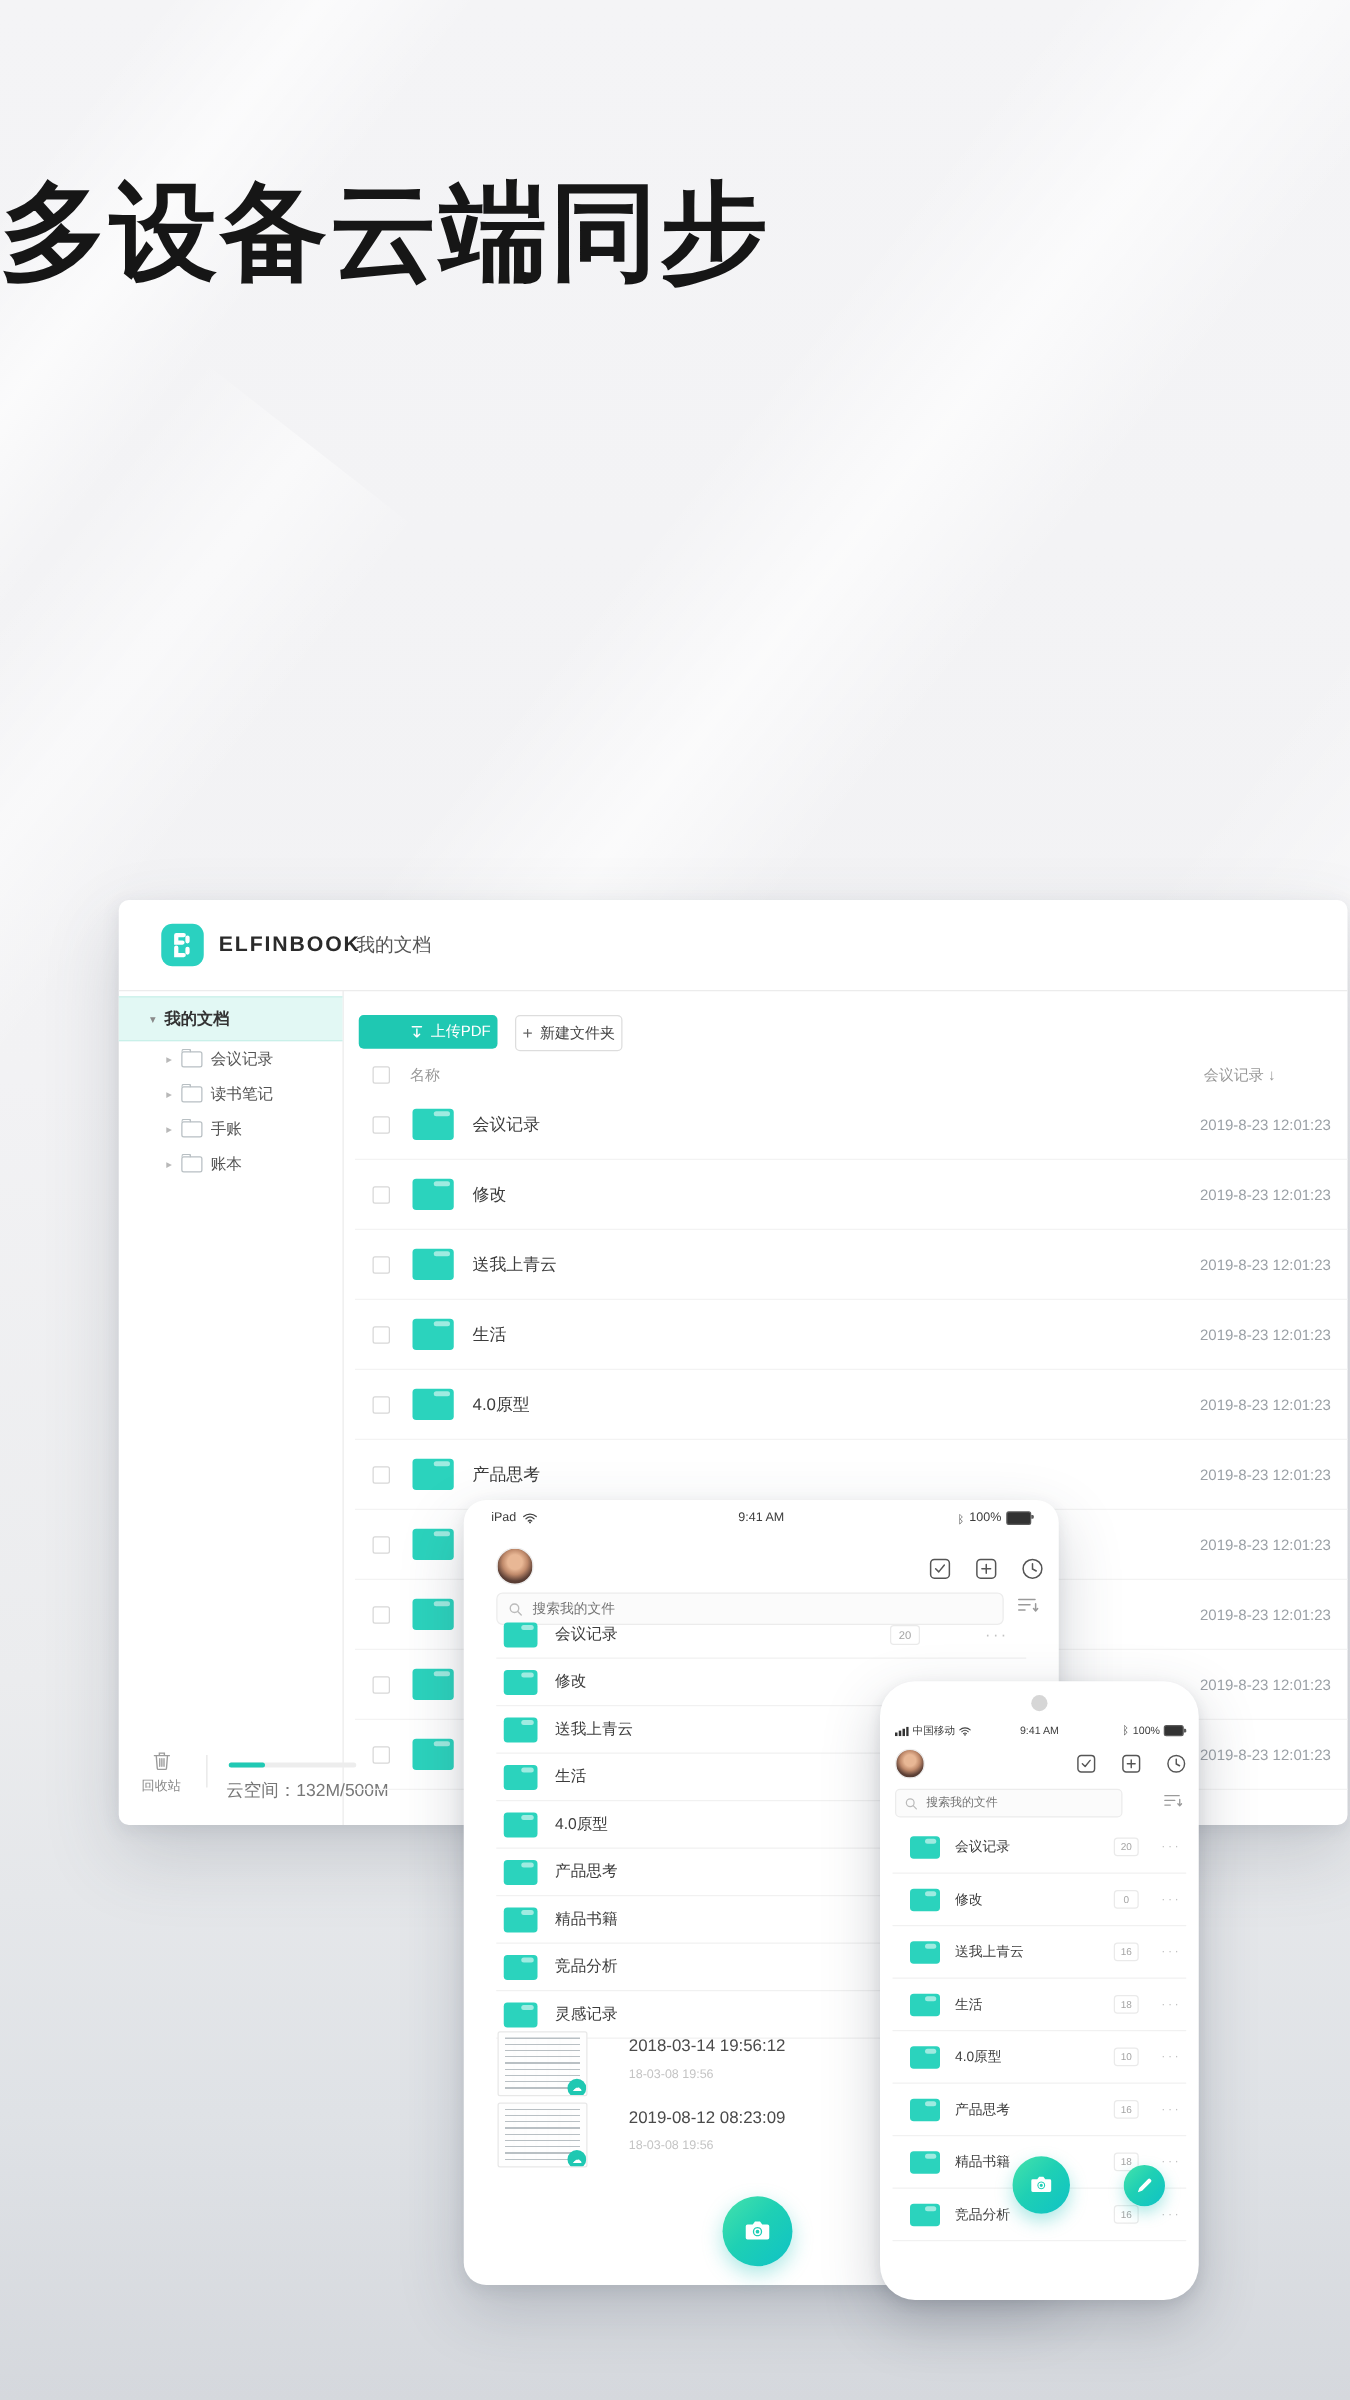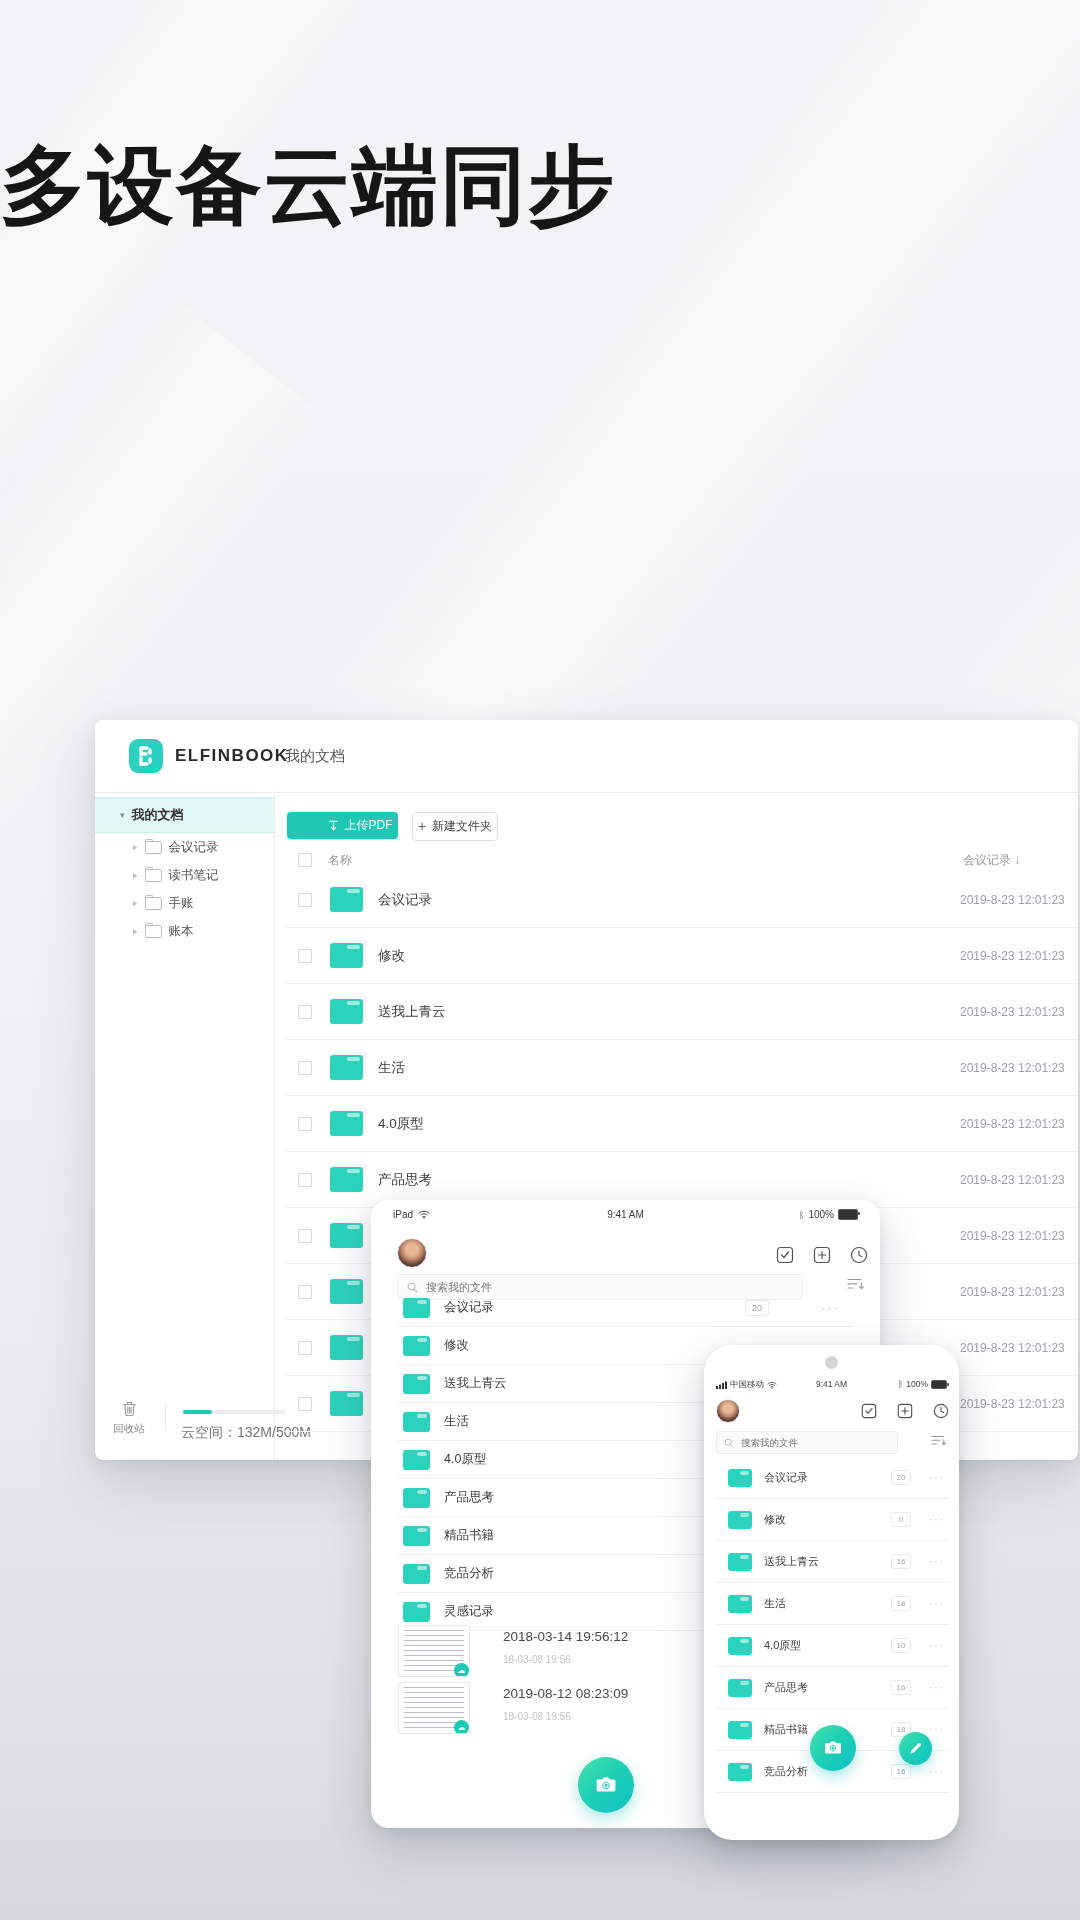--- a/index.html
+++ b/index.html
@@ -73,21 +73,20 @@
   .fold{background:#2bd3bd;border-radius:3px;position:relative;flex:none;}
   .fold::after{content:"";position:absolute;right:3px;top:2px;width:38%;height:4px;border-radius:2px;background:rgba(255,255,255,.55);}
   .fold.d{width:33px;height:25px;margin-left:18px;}
   .drow .rname{margin-left:15px;font-size:13.5px;color:#3d3d3d;flex:1;white-space:nowrap;overflow:hidden;}
   .drow .rdate{width:112px;margin-right:6px;font-size:12px;color:#9aa0a6;flex:none;white-space:nowrap;}
 
   
   .tablet{
     position:absolute;left:371px;top:1200px;width:476px;height:628px;background:#fff;border-radius:18px;z-index:2;
     box-shadow:0 20px 50px rgba(55,65,80,.22), 0 4px 12px rgba(55,65,80,.10);
-    padding-left:33px;
   }
   .t-status{position:absolute;left:22px;right:22px;top:9px;height:14px;font-size:10px;color:#3c3c3c;}
   .t-status .mid{position:absolute;left:0;right:0;text-align:center;}
   .t-status .lft{position:absolute;left:0;display:flex;align-items:center;gap:5px;}
   .t-status .rgt{position:absolute;right:0;display:flex;align-items:center;gap:4px;}
   .batt{width:18px;height:9px;border:1px solid #5a5a5a;border-radius:2px;position:relative;background:#333;}
   .batt::after{content:"";position:absolute;right:-3px;top:2px;width:2px;height:3px;background:#5a5a5a;border-radius:0 1px 1px 0;}
   .bt{font-size:9px;color:#444;}
   .avatar{border-radius:50%;background:radial-gradient(circle at 50% 38%,#e8b795 26%,#c08a6b 45%,#5d4036 68%,#3f2d27 100%);border:1px solid #eee;}
   .t-avatar{position:absolute;left:26px;top:38px;width:28px;height:28px;}

